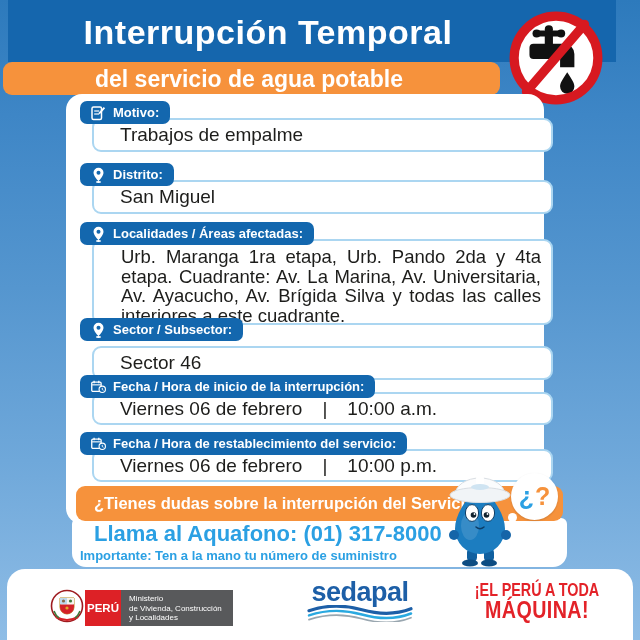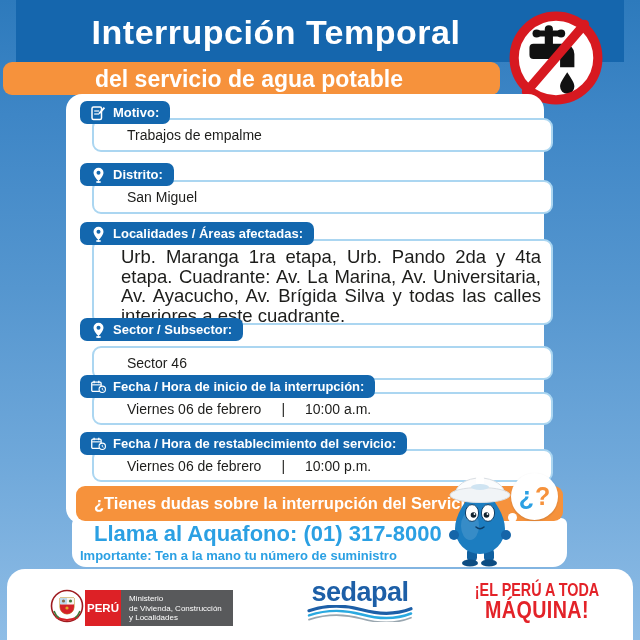--- a/index.html
+++ b/index.html
@@ -3,21 +3,21 @@
 <meta charset="utf-8">
 <style>
   * { margin:0; padding:0; box-sizing:border-box; }
   html,body { width:640px; height:640px; }
   body { font-family:"Liberation Sans", sans-serif; }
   .stage {
     position:relative; width:640px; height:640px; overflow:hidden;
     background:linear-gradient(180deg,#2d7abc 0%,#3e86c6 18%,#5596cf 45%,#6fa8da 72%,#8fbde6 100%);
   }
   
-  .header-band { position:absolute; left:16px; top:0; width:608px; height:62px; background:#1566ad; }
+  .header-band { position:absolute; left:8px; top:0; width:608px; height:62px; background:#1566ad; }
   .header-title {
     position:absolute; left:0; top:13px; width:520px; text-align:center;
     color:#ffffff; font-size:34px; font-weight:bold; letter-spacing:.5px;
   }
   .subtitle-banner {
     position:absolute; left:3px; top:62px; width:497px; height:33px;
     background:#f6923c; border-radius:9px;
   }
   .subtitle-text {
     position:absolute; left:92px; top:4px; color:#fff; font-size:23px; font-weight:bold;
@@ -29,22 +29,22 @@
     background:#ffffff; border-radius:16px;
   }
   .pill {
     position:absolute; left:14px; height:23px; background:#1367ae; border-radius:7px;
     display:flex; align-items:center; gap:7px; padding:0 11px;
     color:#fff; font-size:13px; font-weight:bold; white-space:nowrap; z-index:2;
   }
   .vbox {
     position:absolute; left:26px; width:461px; background:#fff;
     border:2px solid #abd6f1; border-radius:9px;
-    display:flex; align-items:center; padding-left:33px;
-    color:#1d1d1b; font-size:14px; z-index:1;
+    display:flex; align-items:center; padding-left:26px;
+    color:#1d1d1b; font-size:19px; z-index:1;
   }
   .vbox.multi {
     display:block; padding:6px 10px 4px 27px; font-size:18.5px; line-height:19.5px;
     text-align:justify;
   }
   .vbox .sep { margin:0 20px; }
   .p0{top:7px;}   .b0{top:24px;height:34px;}
   .p1{top:69px;}  .b1{top:86px;height:34px;}
   .p2{top:128px;} .b2{top:145px;height:86px;}
   .p3{top:224px;} .b3{top:241px;height:34px;margin-top:11px;}

